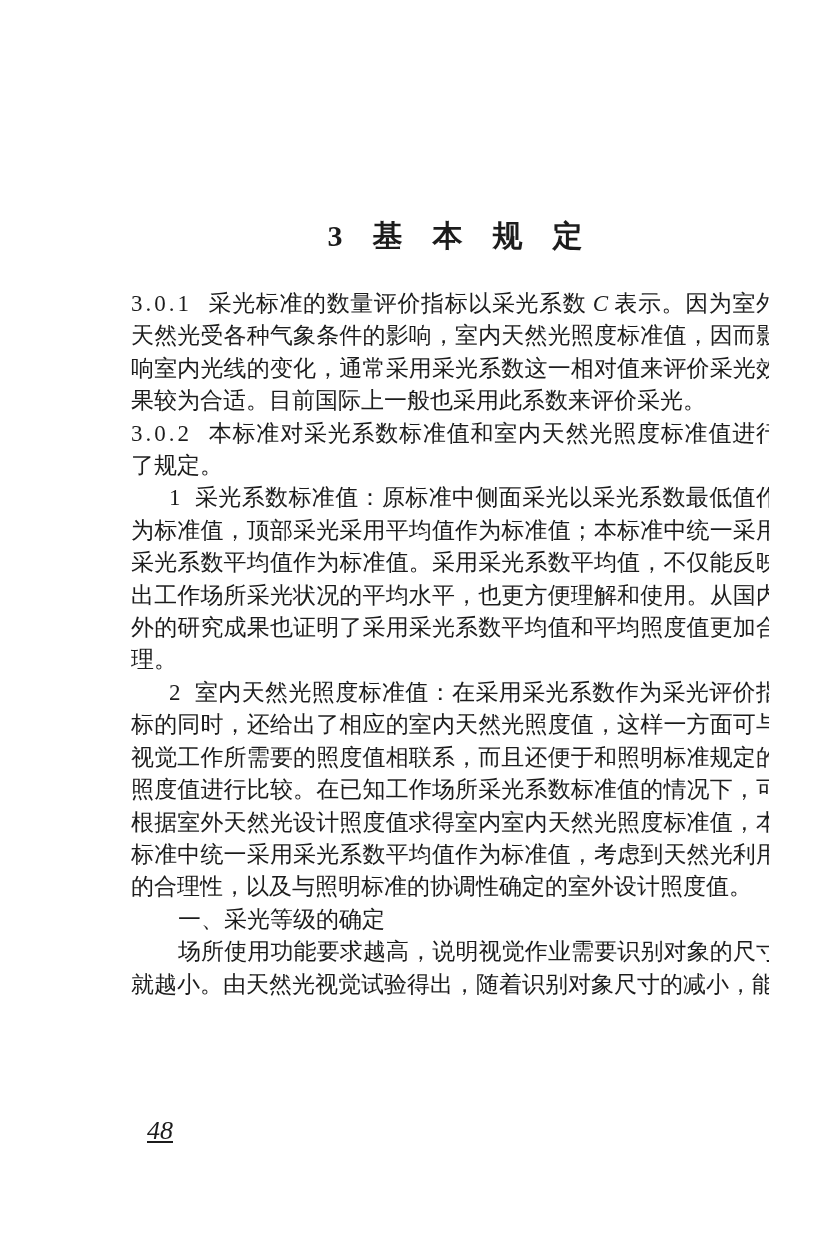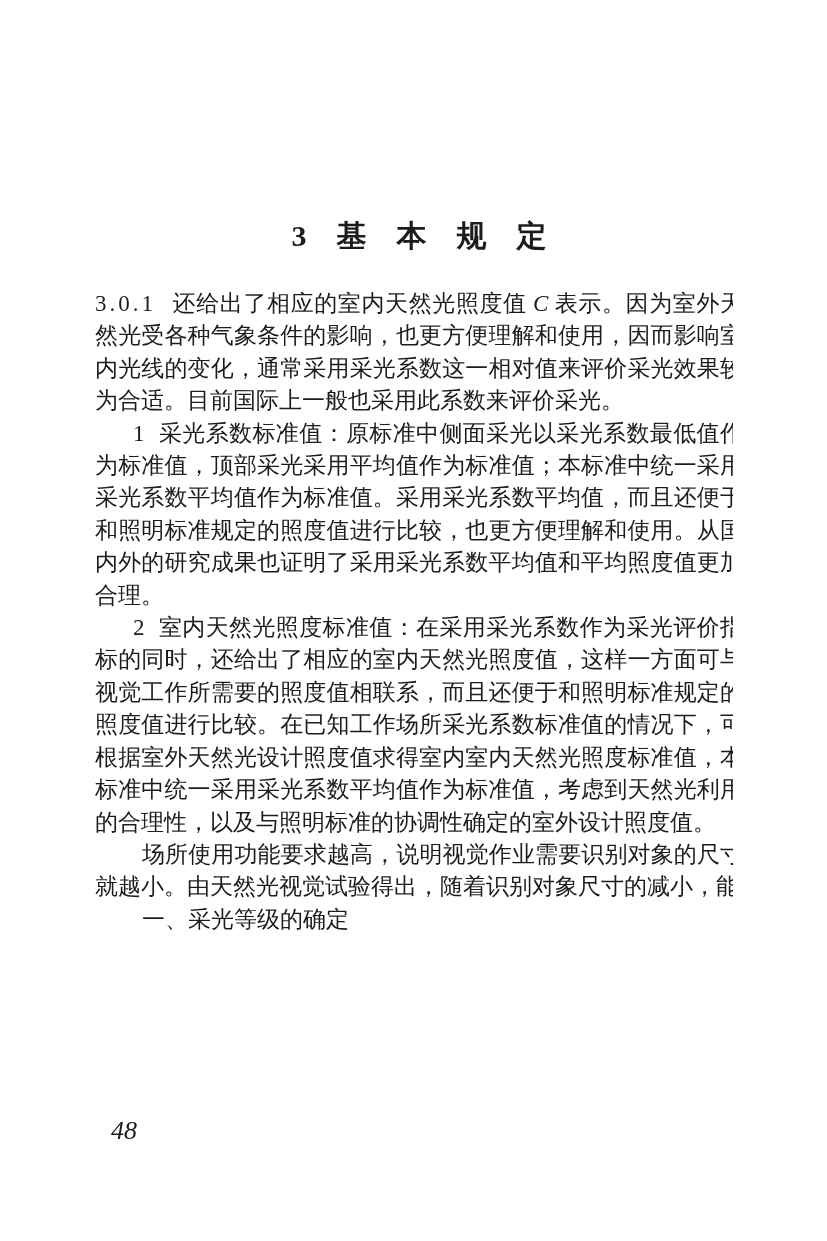--- a/index.html
+++ b/index.html
@@ -11,20 +11,21 @@
     width:827px;height:1241px;
     background:var(--paper);
     font-family:"Liberation Serif","DejaVu Serif",serif;
     color:var(--text);
   }
   .page{
     position:relative;
     width:733px;height:1241px;
     background:var(--paper);
     overflow:hidden;
+    margin-left:36px;
   }
   .doc-title{
     position:absolute;
     top:199px;left:95px;width:648px;
     text-align:center;
     font-size:30px;
     font-weight:bold;
     line-height:34px;
     white-space:nowrap;
   }
@@ -47,30 +48,32 @@
     font-style:normal;
   }
   .kind-subitem .label{margin-right:14px;letter-spacing:0;}
   .it{font-style:italic;}
   .page-number{
     position:absolute;
     left:111px;top:1115px;
     font-size:26px;
     font-style:italic;
     line-height:32px;
+    text-decoration:underline;
   }
 </style>
 </head>
 <body>
 
 <div class="page">
   <h1 class="doc-title">3　基　本　规　定</h1>
 
   <div class="doc-body">
-      <p class="para kind-clause"><b class="label">3.0.1</b><span>还给出了相应的室内天然光照度值 </span><span class="it">C</span><span> 表示。因为室外天然光受各种气象条件的影响，也更方便理解和使用，因而影响室内光线的变化，通常采用采光系数这一相对值来评价采光效果较为合适。目前国际上一般也采用此系数来评价采光。</span></p>
-      <p class="para kind-subitem"><b class="label">1</b><span>采光系数标准值：原标准中侧面采光以采光系数最低值作为标准值，顶部采光采用平均值作为标准值；本标准中统一采用采光系数平均值作为标准值。采用采光系数平均值，而且还便于和照明标准规定的照度值进行比较，也更方便理解和使用。从国内外的研究成果也证明了采用采光系数平均值和平均照度值更加合理。</span></p>
+      <p class="para kind-clause"><b class="label">3.0.1</b><span>采光标准的数量评价指标以采光系数 </span><span class="it">C</span><span> 表示。因为室外天然光受各种气象条件的影响，室内天然光照度标准值，因而影响室内光线的变化，通常采用采光系数这一相对值来评价采光效果较为合适。目前国际上一般也采用此系数来评价采光。</span></p>
+      <p class="para kind-clause"><b class="label">3.0.2</b><span>本标准对采光系数标准值和室内天然光照度标准值进行了规定。</span></p>
+      <p class="para kind-subitem"><b class="label">1</b><span>采光系数标准值：原标准中侧面采光以采光系数最低值作为标准值，顶部采光采用平均值作为标准值；本标准中统一采用采光系数平均值作为标准值。采用采光系数平均值，不仅能反映出工作场所采光状况的平均水平，也更方便理解和使用。从国内外的研究成果也证明了采用采光系数平均值和平均照度值更加合理。</span></p>
       <p class="para kind-subitem"><b class="label">2</b><span>室内天然光照度标准值：在采用采光系数作为采光评价指标的同时，还给出了相应的室内天然光照度值，这样一方面可与视觉工作所需要的照度值相联系，而且还便于和照明标准规定的照度值进行比较。在已知工作场所采光系数标准值的情况下，可根据室外天然光设计照度值求得室内室内天然光照度标准值，本标准中统一采用采光系数平均值作为标准值，考虑到天然光利用的合理性，以及与照明标准的协调性确定的室外设计照度值。</span></p>
+      <p class="para kind-indented"><span>一、采光等级的确定</span></p>
       <p class="para kind-indented"><span>场所使用功能要求越高，说明视觉作业需要识别对象的尺寸就越小。由天然光视觉试验得出，随着识别对象尺寸的减小，能</span></p>
-      <p class="para kind-indented"><span>一、采光等级的确定</span></p>
     </div>
 
   <div class="page-number">48</div>
 </div>
 
 </body></html>

